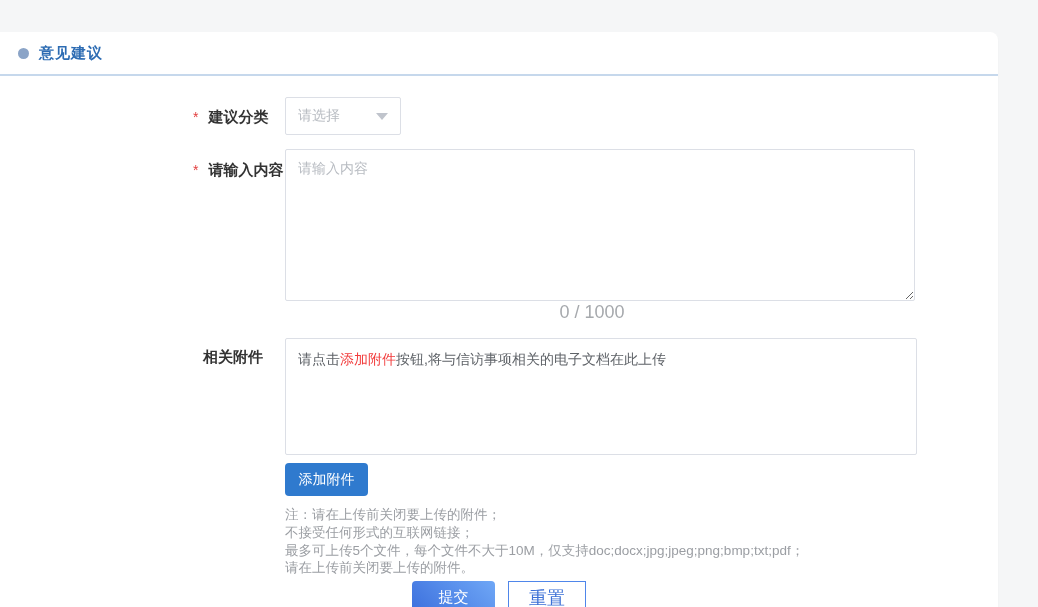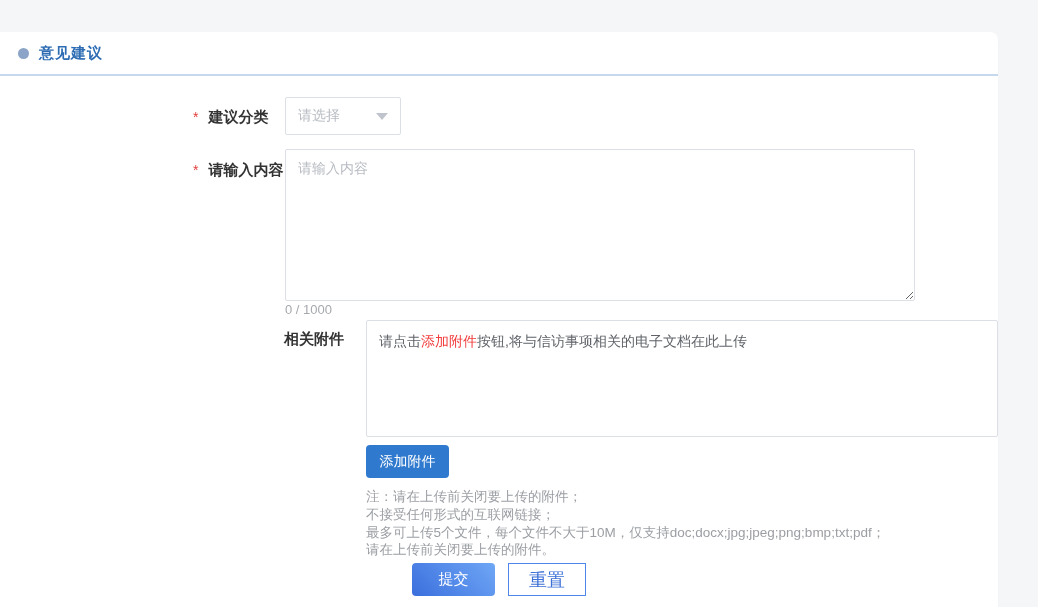--- a/index.html
+++ b/index.html
@@ -86,27 +86,27 @@
     padding: 10px 12px;
     font-size: 14px;
     color: #333;
     font-family: "Liberation Sans", "DejaVu Sans", sans-serif;
     resize: both;
     outline: none;
     display: block;
   }
   .content-textarea::placeholder { color: #b8bcc2; }
   .counter {
-    text-align: left;
-    font-size: 13px;
+    text-align: center;
+    font-size: 18px;
     color: #a6a9ad;
     padding: 1px 16px 0 0;
     height: 17px;
   }
-  .row-attachment { margin-top: 2px; justify-content: flex-end; }
+  .row-attachment { margin-top: 20px; }
   .row-attachment .label-col { padding-top: 10px; }
   .attach-col { width: 632px; }
   .attach-box {
     width: 632px; height: 117px;
     border: 1px solid #dcdfe6;
     border-radius: 2px;
     padding: 10px 12px;
     font-size: 14px;
     color: #5f6368;
     line-height: 20px;

